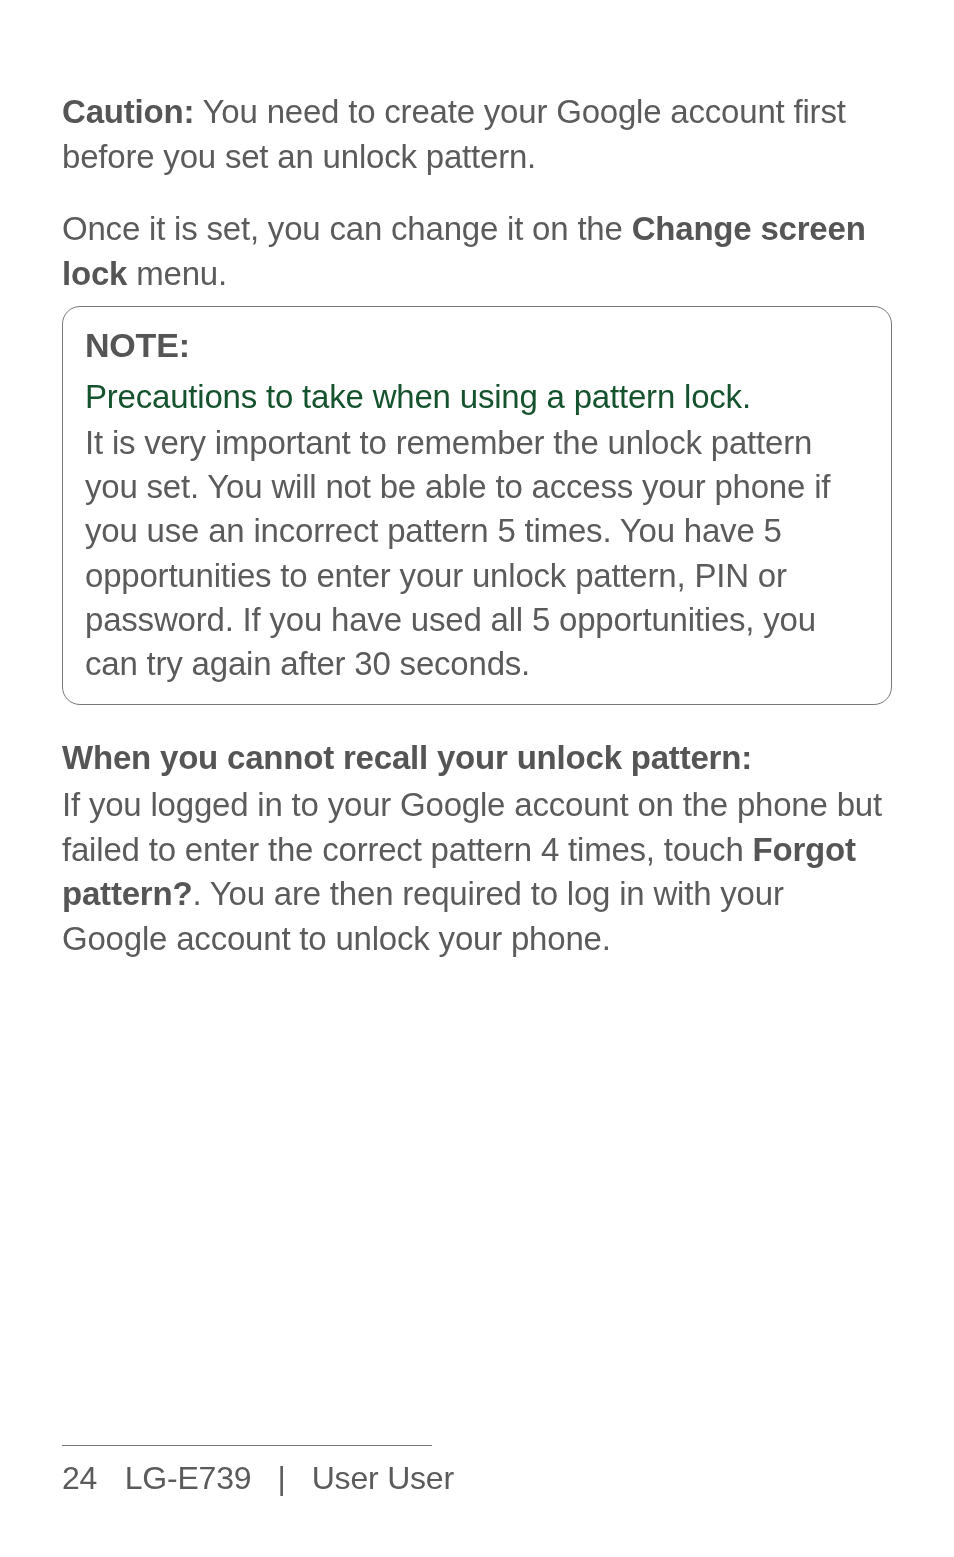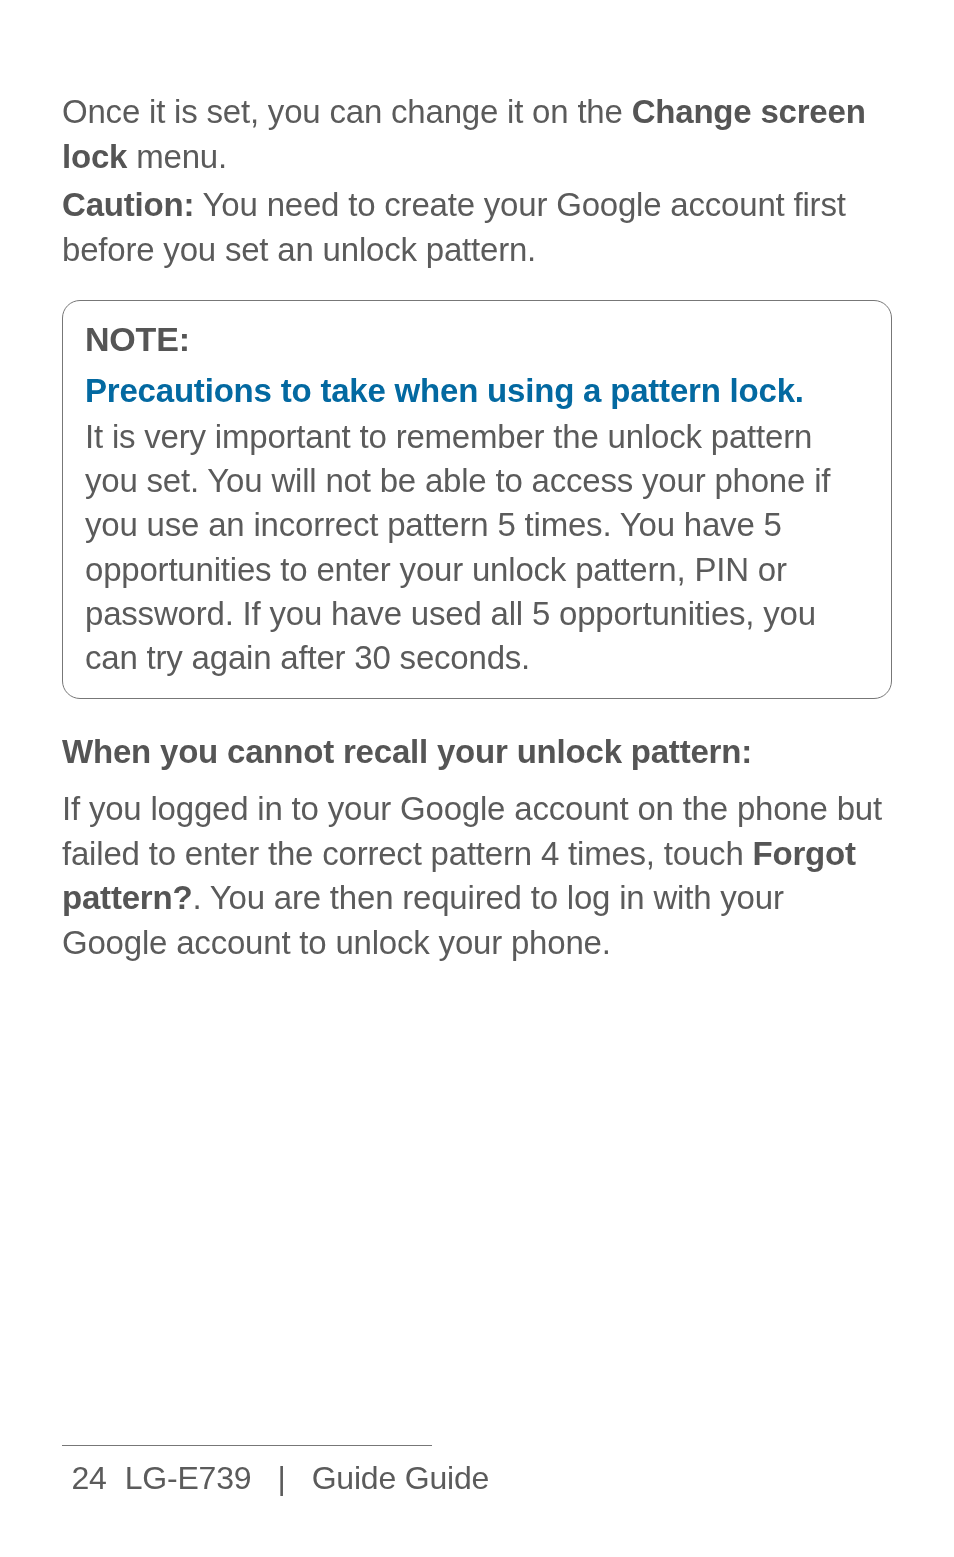--- a/index.html
+++ b/index.html
@@ -43,28 +43,28 @@
     font-weight: 300;
     letter-spacing: -0.2px;
   }
   .note-title {
     font-weight: 700;
     margin-bottom: 6px;
     font-size: 34px;
     color: #555;
   }
   .note-sub {
-    font-weight: 700;
+    font-weight: 400;
     margin-bottom: 2px;
-    color: #0369a1;
+    color: #14532d;
   }
   .section-heading {
     font-size: 33px;
     font-weight: 700;
-    margin: 0 0 16px 0;
+    margin: 0 0 6px 0;
     letter-spacing: -0.2px;
   }
   .footer {
     position: absolute;
     left: 0;
     bottom: 60px;
     width: 100%;
     padding-left: 62px;
     box-sizing: border-box;
   }
@@ -76,34 +76,33 @@
   }
   .footer-text {
     font-size: 32px;
     font-weight: 300;
     letter-spacing: -0.2px;
     color: #5b5b5b;
   }
   .footer-text .pg {
     display: inline-block;
     width: 54px;
-    text-align: center;
   }
 </style>
 </head>
 <body>
 
 <div class="page">
 
+  <p class="body-text para-gap">
+    <b>Caution:</b><span> You need to create your Google account first before you set an unlock pattern.</span>
+  </p>
+
   <p class="body-text">
     <span>Once it is set, you can change it on the </span><b>Change screen lock</b><span> menu.</span>
-  </p>
-
-  <p class="body-text para-gap">
-    <b>Caution:</b><span> You need to create your Google account first before you set an unlock pattern.</span>
   </p>
 
   <div class="note-box">
     <div class="note-title">NOTE:</div>
     <div class="note-sub">Precautions to take when using a pattern lock.</div>
     <div>It is very important to remember the unlock pattern you set. You will not be able to access your phone if you use an incorrect pattern 5 times. You have 5 opportunities to enter your unlock pattern, PIN or password. If you have used all 5 opportunities, you can try again after 30 seconds.</div>
   </div>
 
   <div class="section-heading">When you cannot recall your unlock pattern:</div>
 
@@ -111,17 +110,17 @@
     <span>If you logged in to your Google account on the phone but failed to enter the correct pattern 4 times, touch </span><b>Forgot pattern?</b><span>. You are then required to log in with your Google account to unlock your phone.</span>
   </p>
 
 
   <div class="footer">
     <hr class="footer-rule">
     <div class="footer-text">
       <span class="pg">24</span>
       <span>LG-E739</span>&nbsp;&nbsp;
       <span>|</span>&nbsp;&nbsp;
-      <span>Guide Guide</span>
+      <span>User User</span>
     </div>
   </div>
 
 </div>
 
 </body></html>

